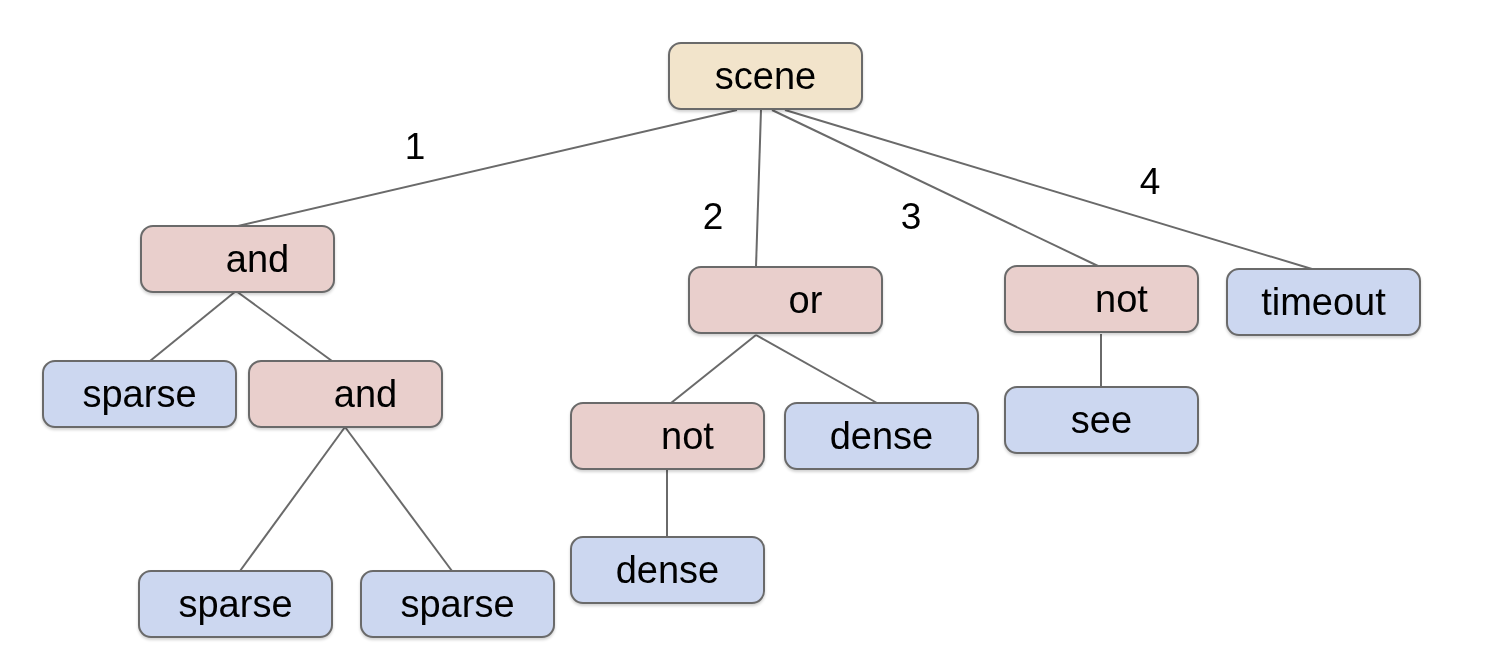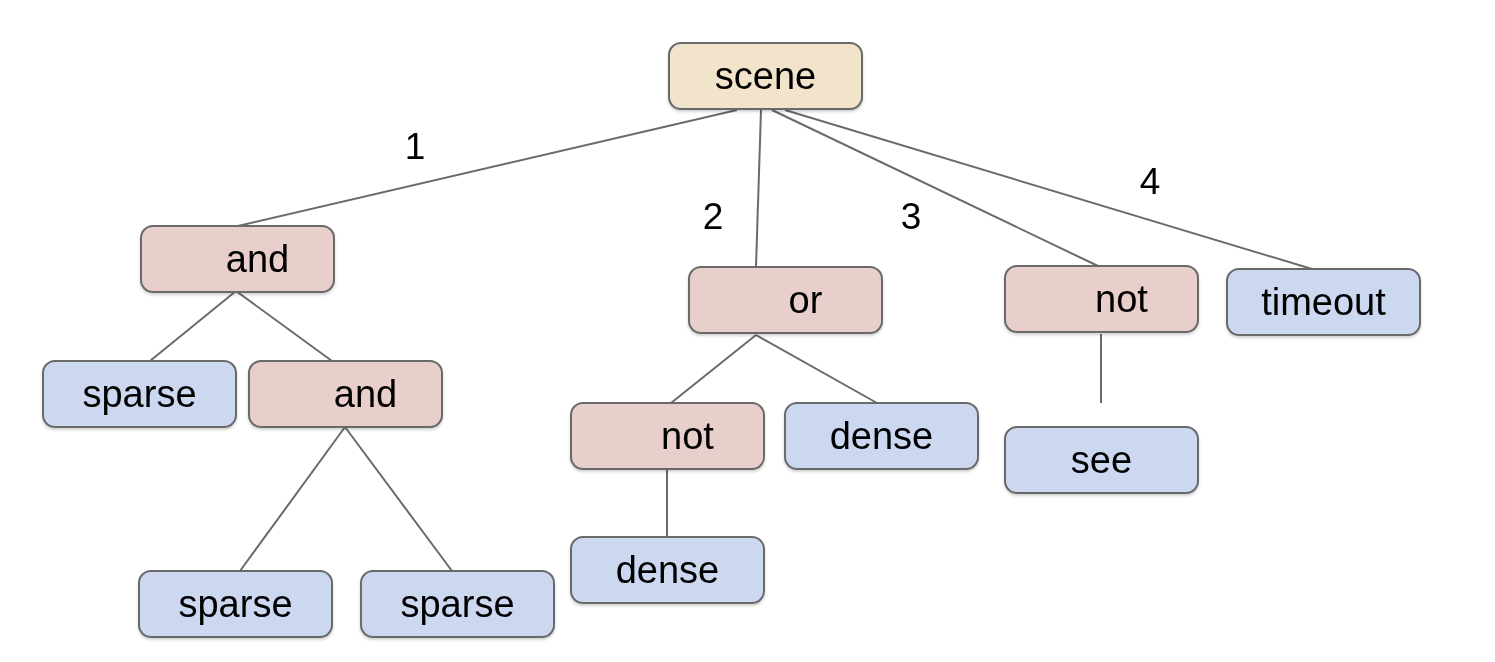--- a/index.html
+++ b/index.html
@@ -81,19 +81,19 @@
 
   <div class="node operator" style="left:140px;  top:225px">and</div>
   <div class="node operator" style="left:688px;  top:266px">or</div>
   <div class="node operator" style="left:1004px; top:265px">not</div>
   <div class="node leaf" style="left:1226px; top:268px">timeout</div>
 
   <div class="node leaf" style="left:42px;   top:360px">sparse</div>
   <div class="node operator" style="left:248px;  top:360px">and</div>
   <div class="node operator" style="left:570px;  top:402px">not</div>
   <div class="node leaf" style="left:784px;  top:402px">dense</div>
-  <div class="node leaf" style="left:1004px; top:426px">see</div>
+  <div class="node leaf" style="left:1004px; top:386px">see</div>
 
   <div class="node leaf" style="left:570px;  top:536px">dense</div>
   <div class="node leaf" style="left:138px;  top:570px">sparse</div>
   <div class="node leaf" style="left:360px;  top:570px">sparse</div>
 
 </div>
 
 </body></html>

